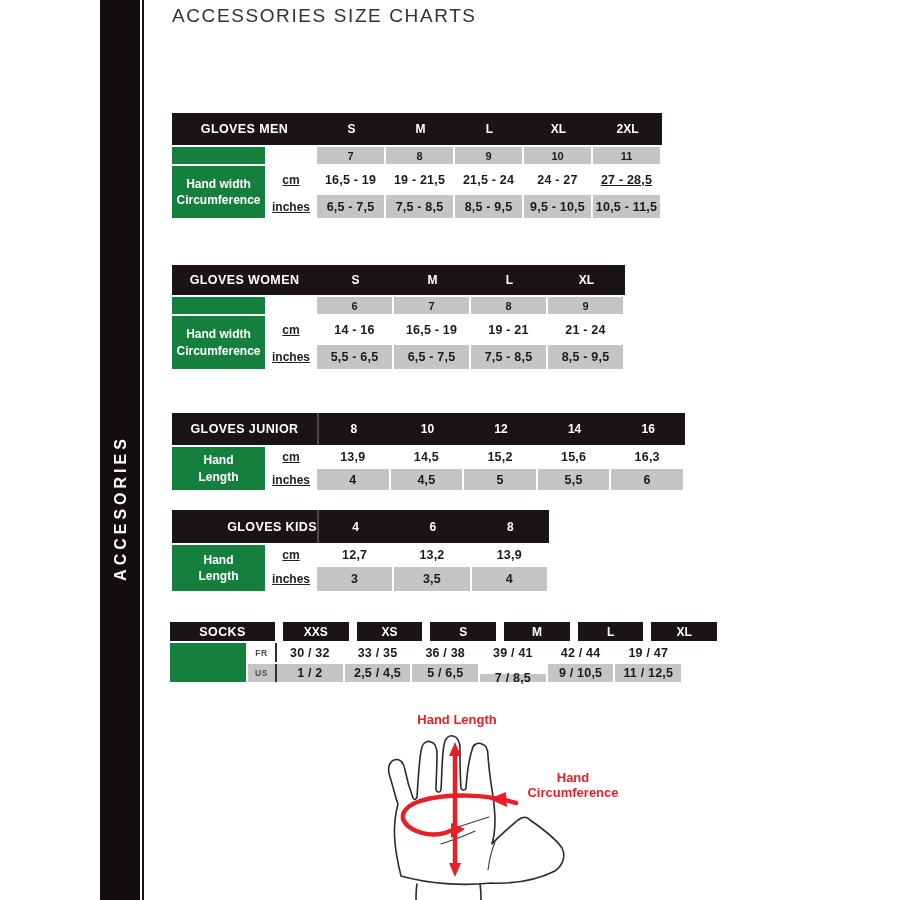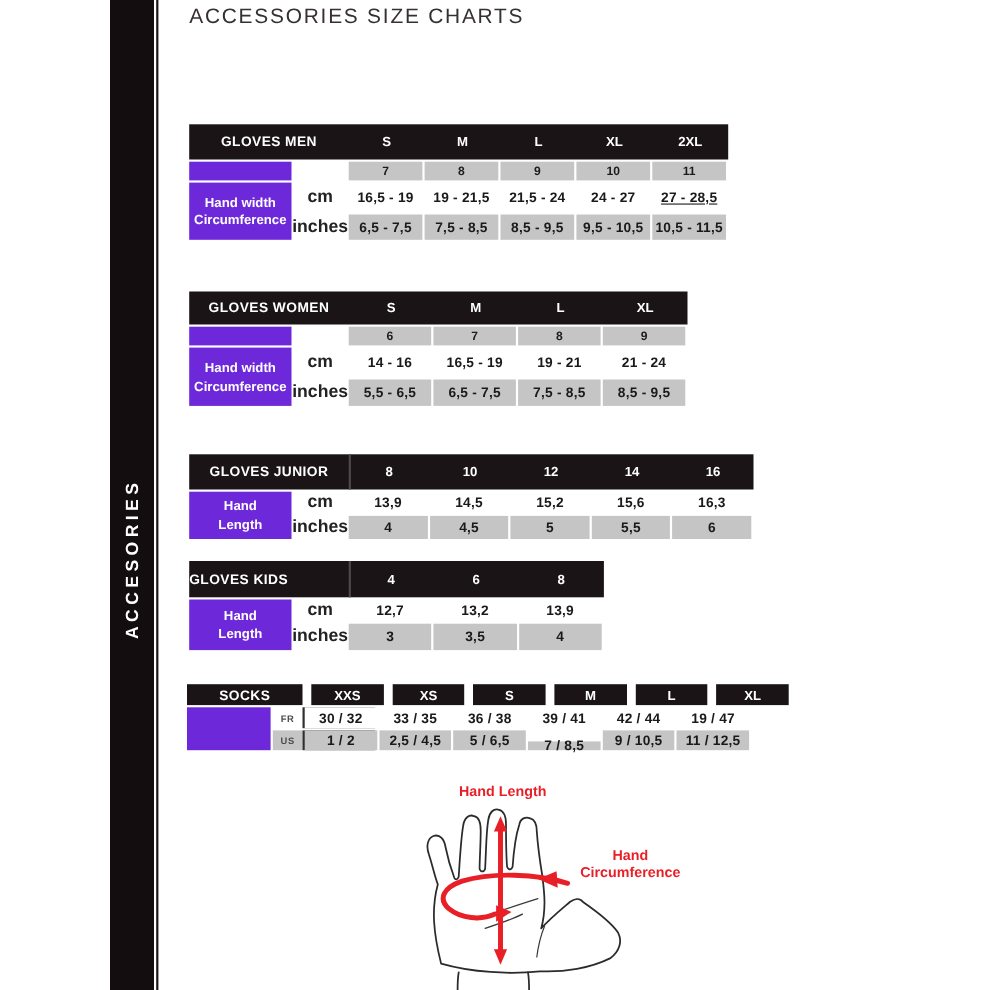--- a/index.html
+++ b/index.html
@@ -23,26 +23,26 @@
   
   .size-table{position:absolute;}
   .t-head{background:#1b1416;color:#fff;display:grid;align-items:center;position:relative;}
   .t-head.gapped{background:transparent;gap:8px;}
   .hb{background:#1b1416;height:100%;display:flex;align-items:center;justify-content:center;}
   .t-title{font-size:12.5px;font-weight:bold;letter-spacing:.4px;text-align:center;}
   .t-size{font-size:12px;font-weight:bold;text-align:center;}
   .sep{position:absolute;width:2px;top:0;bottom:0;background:#4d484a;}
   .t-body{display:grid;gap:2px;margin-top:2px;}
   .c{display:flex;align-items:center;justify-content:center;font-weight:bold;}
-  .dg{background:#6d28d9;color:#fff;font-size:12px;line-height:1.35;text-align:right;flex-direction:column;}
+  .dg{background:#15803d;color:#fff;font-size:12px;line-height:1.35;text-align:right;flex-direction:column;}
   .gy{background:#c5c5c5;}
   .wh{background:#fff;}
   .num{font-size:11px;color:#1c1c1c;}
   .val{font-size:12.5px;color:#1a1a1a;letter-spacing:.2px;}
-  .unit{font-size:16px;color:#222;}
+  .unit{font-size:12px;color:#222;text-decoration:underline;}
   .mini{font-size:8.5px;color:#4c4c4c;letter-spacing:.5px;}
   .dl{box-shadow:-2px 0 0 #2f2f2f;}
   
   .diagram-svg{position:absolute;left:385px;top:700px;}
   .diag-label{position:absolute;color:#e81f26;font-weight:bold;font-size:13px;text-align:center;line-height:15px;}
   .lbl-length{left:397px;top:712px;width:120px;}
   .lbl-circ{left:512px;top:770px;width:122px;}
 </style>
 </head>
 <body>
@@ -143,21 +143,21 @@
       <div class="c wh val" style="grid-area: 1 / 7;">16,3</div>
       <div class="c gy val" style="grid-area: 2 / 3;">4</div>
       <div class="c gy val" style="grid-area: 2 / 4;">4,5</div>
       <div class="c gy val" style="grid-area: 2 / 5;">5</div>
       <div class="c gy val" style="grid-area: 2 / 6;">5,5</div>
       <div class="c gy val" style="grid-area: 2 / 7;">6</div>
     </div>
   </section>
 <section class="size-table" style="left: 172px; top: 510px;">
     <div class="t-head" style="height: 33px; grid-template-columns: 145px repeat(3, 77.3px);">
-      <div class="t-title" style="text-align: left;">GLOVES KIDS</div>
+      <div class="t-title" style="text-align: right;">GLOVES KIDS</div>
       <div class="t-size">4</div>
       <div class="t-size">6</div>
       <div class="t-size">8</div>
       <div class="sep" style="left: 145px;"></div>
     </div>
     <div class="t-body" style="grid-template-rows: 20px 24px; grid-template-columns: 93px 48px repeat(3, 75.3px);">
       <div class="c dg" style="grid-area: 1 / 1 / span 2;">
         <span>Hand</span>
         <span>Length</span>
       </div>

